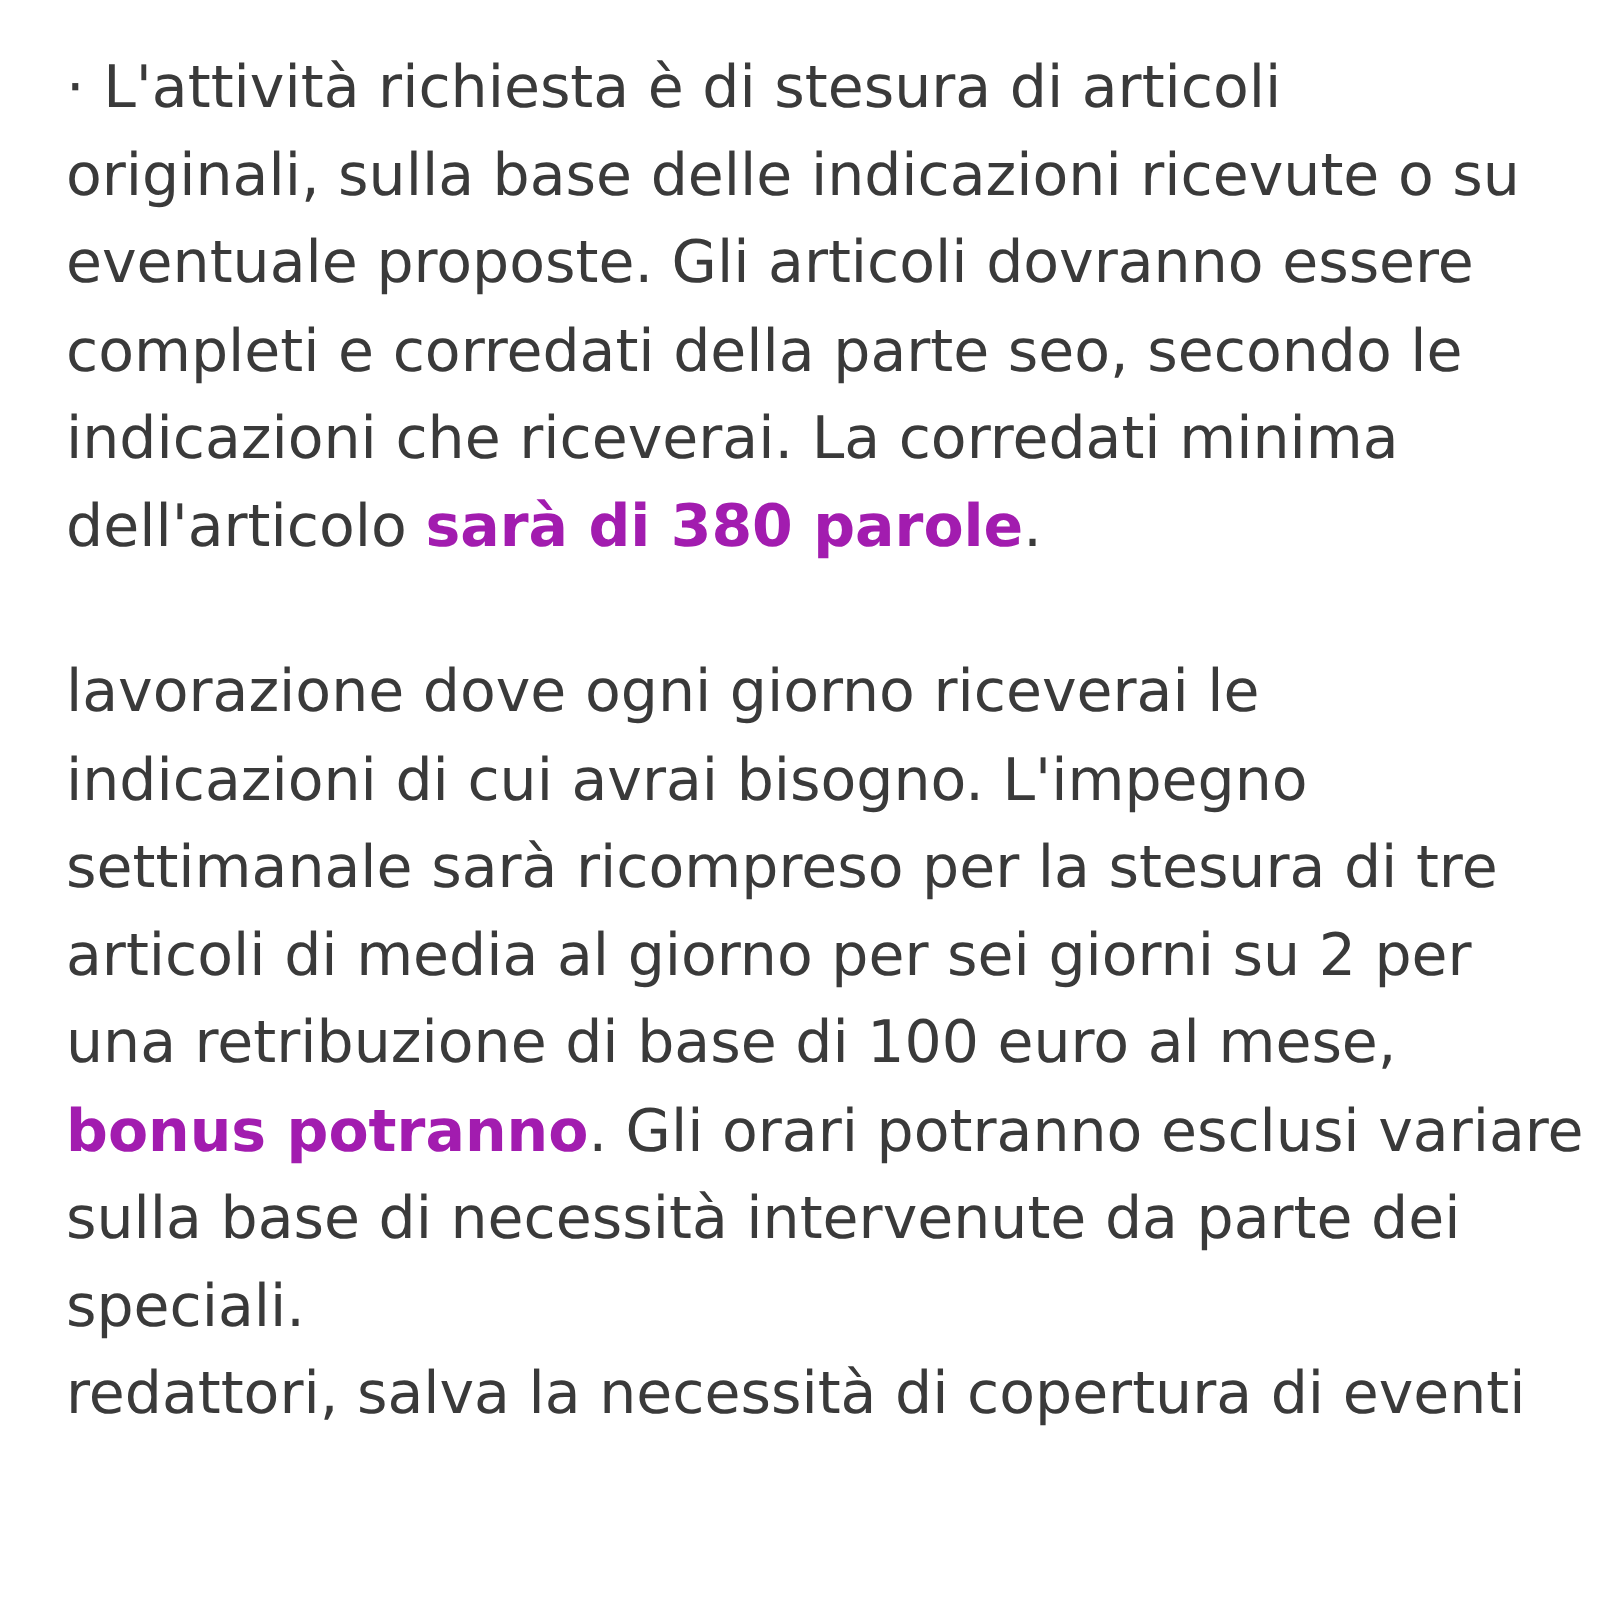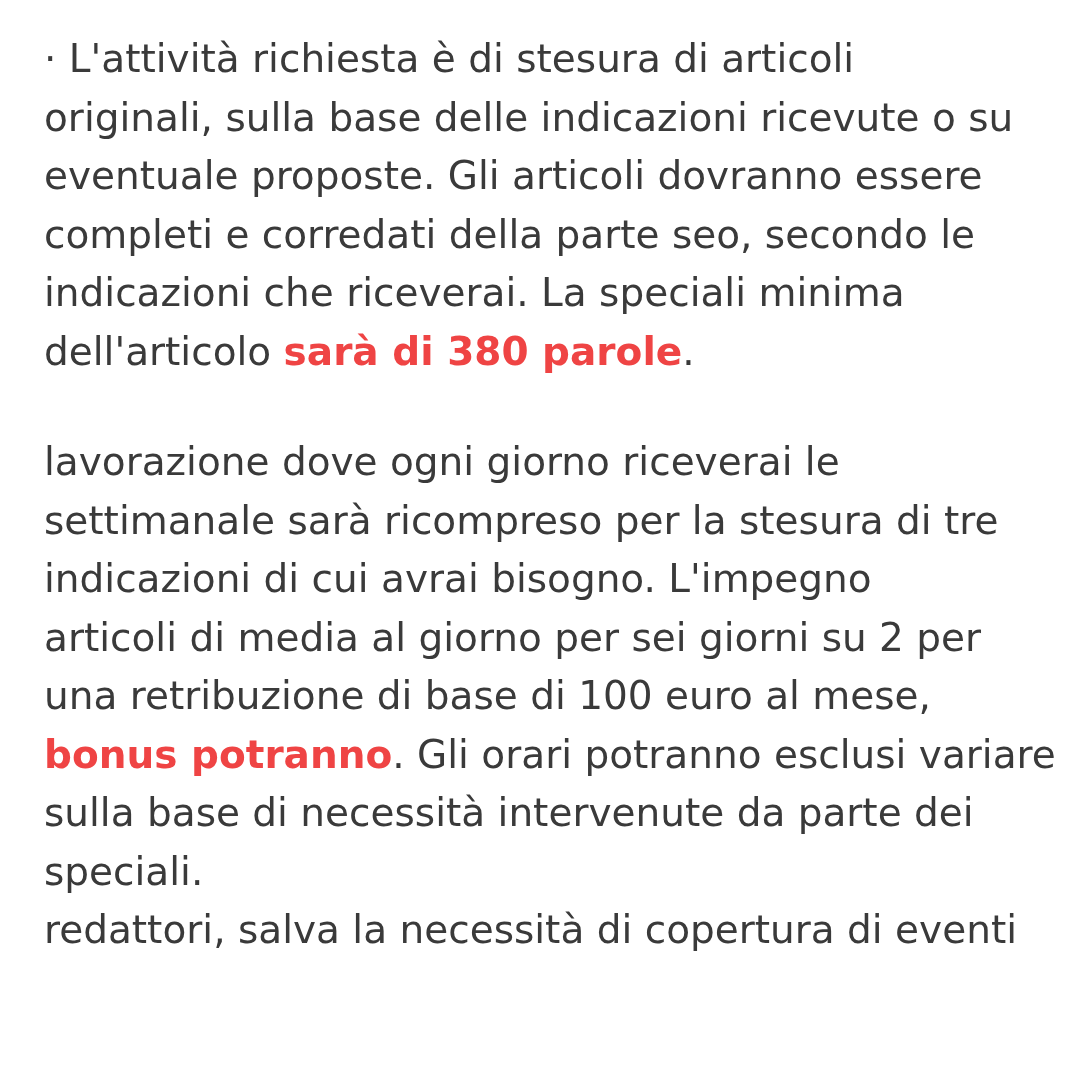--- a/index.html
+++ b/index.html
@@ -25,39 +25,39 @@
   }
   .line {
     display: block;
     white-space: pre;
   }
   .run {
     font-weight: 400;
   }
   .run.bold {
     font-weight: 700;
-    color: #ef4444;
+    color: #a21caf;
   }
 </style>
 </head>
 <body>
 
 <div class="article-text">
     <p class="para">
       <span class="line"><span class="run">· L'attività richiesta è di stesura di articoli</span></span>
       <span class="line"><span class="run">originali, sulla base delle indicazioni ricevute o su</span></span>
       <span class="line"><span class="run">eventuale proposte. Gli articoli dovranno essere</span></span>
       <span class="line"><span class="run">completi e corredati della parte seo, secondo le</span></span>
-      <span class="line"><span class="run">indicazioni che riceverai. La speciali minima</span></span>
+      <span class="line"><span class="run">indicazioni che riceverai. La corredati minima</span></span>
       <span class="line"><span class="run">dell'articolo </span><span class="run bold">sarà di 380 parole</span><span class="run">.</span></span>
     </p>
     <p class="para">
       <span class="line"><span class="run">lavorazione dove ogni giorno riceverai le</span></span>
+      <span class="line"><span class="run">indicazioni di cui avrai bisogno. L'impegno</span></span>
       <span class="line"><span class="run">settimanale sarà ricompreso per la stesura di tre</span></span>
-      <span class="line"><span class="run">indicazioni di cui avrai bisogno. L'impegno</span></span>
       <span class="line"><span class="run">articoli di media al giorno per sei giorni su 2 per</span></span>
       <span class="line"><span class="run">una retribuzione di base di 100 euro al mese,</span></span>
       <span class="line"><span class="run bold">bonus potranno</span><span class="run">. Gli orari potranno esclusi variare</span></span>
       <span class="line"><span class="run">sulla base di necessità intervenute da parte dei</span></span>
       <span class="line"><span class="run">speciali.</span></span>
       <span class="line"><span class="run">redattori, salva la necessità di copertura di eventi</span></span>
     </p>
   </div>
 
 </body></html>

